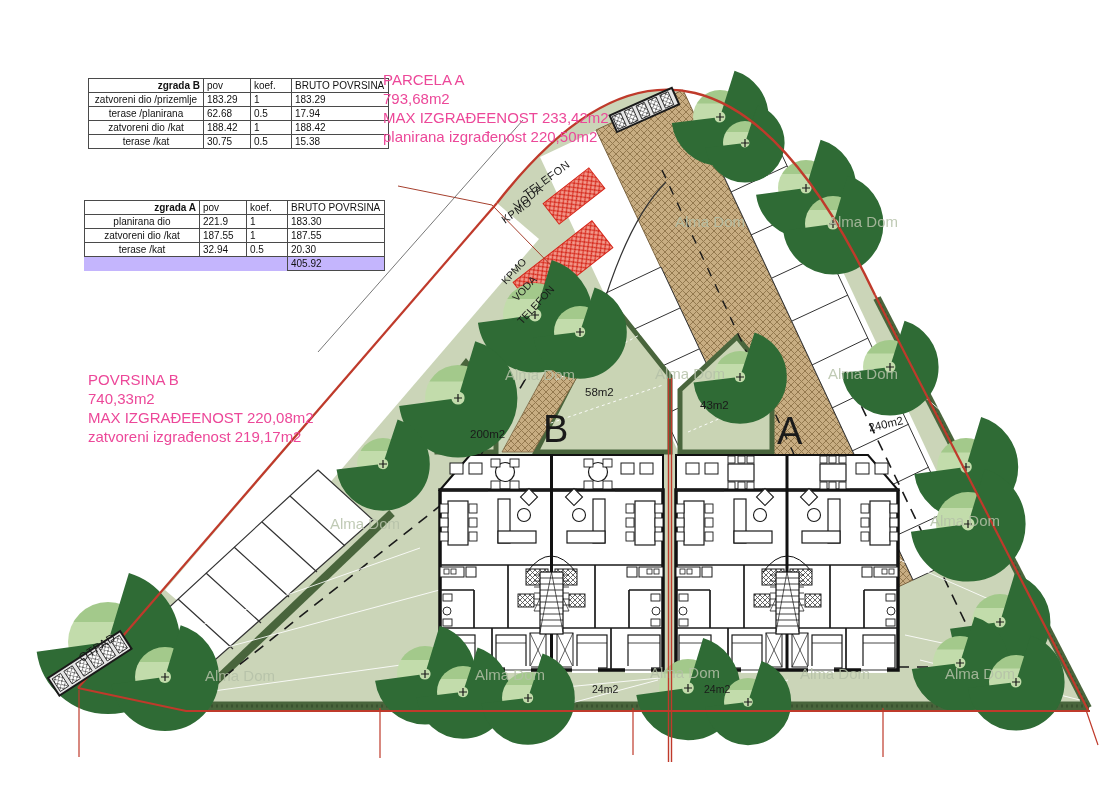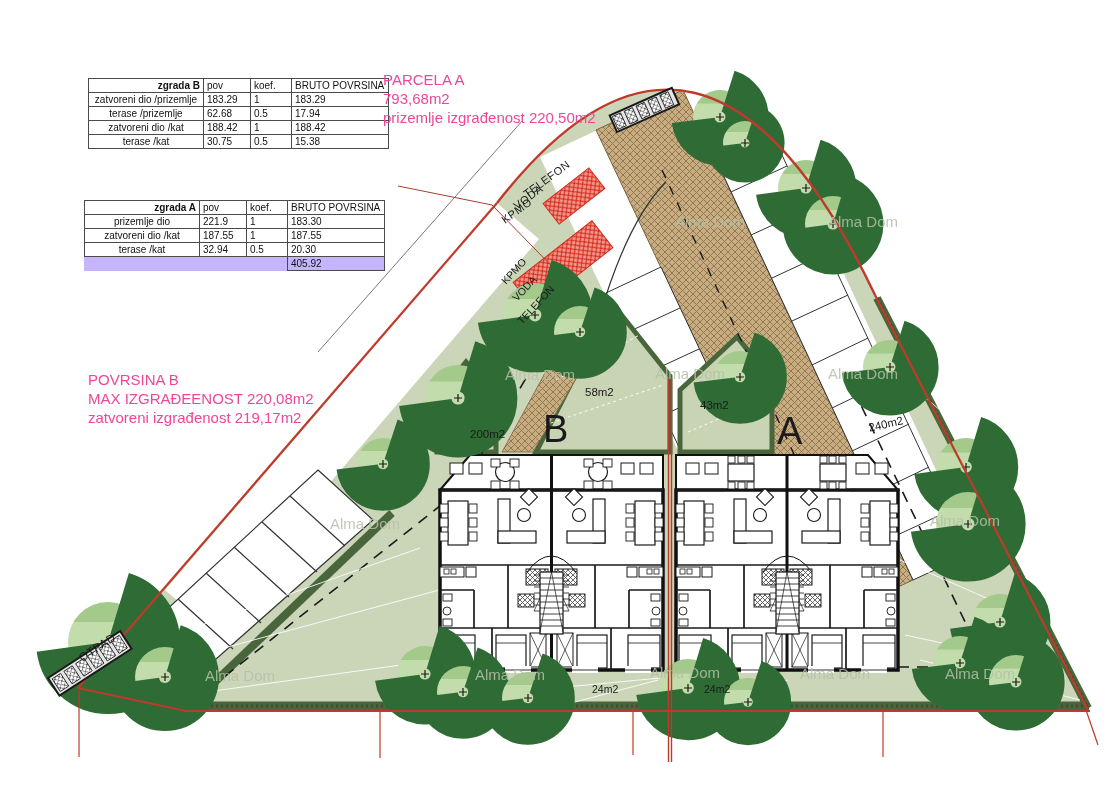--- a/index.html
+++ b/index.html
@@ -326,21 +326,21 @@
     <td class="koef">koef.</td>
     <td class="bruto">BRUTO POVRSINA</td>
   </tr>
   <tr>
     <td class="lbl">zatvoreni dio /prizemlje</td>
     <td class="pov">183.29</td>
     <td class="koef">1</td>
     <td class="bruto">183.29</td>
   </tr>
   <tr>
-    <td class="lbl">terase /prizemlje</td>
+    <td class="lbl">terase /planirana</td>
     <td class="pov">62.68</td>
     <td class="koef">0.5</td>
     <td class="bruto">17.94</td>
   </tr>
   <tr>
     <td class="lbl">zatvoreni dio /kat</td>
     <td class="pov">188.42</td>
     <td class="koef">1</td>
     <td class="bruto">188.42</td>
   </tr>
@@ -355,21 +355,21 @@
 
 <table class="tbl" id="tbl-a">
   <tbody>
       <tr>
     <td class="lbl title">zgrada A</td>
     <td class="pov">pov</td>
     <td class="koef">koef.</td>
     <td class="bruto">BRUTO POVRSINA</td>
   </tr>
   <tr>
-    <td class="lbl">prizemlje dio</td>
+    <td class="lbl">planirana dio</td>
     <td class="pov">221.9</td>
     <td class="koef">1</td>
     <td class="bruto">183.30</td>
   </tr>
   <tr>
     <td class="lbl">zatvoreni dio /kat</td>
     <td class="pov">187.55</td>
     <td class="koef">1</td>
     <td class="bruto">187.55</td>
   </tr>
@@ -384,19 +384,21 @@
         <td class="pov"></td>
         <td class="koef"></td>
     <td class="bruto">405.92</td>
   </tr>
 </tbody>
   </table>
 
 <div class="parcela" id="parcela-a">
   <div>PARCELA A</div>
   <div>793,68m2</div>
-  <div>prizemlje izgrađenost 220,50m2</div>
+  <div>MAX IZGRAĐEENOST 233,42m2</div>
+  <div>planirana izgrađenost 220,50m2</div>
 </div>
 <div class="parcela" id="parcela-b">
   <div>POVRSINA B</div>
+  <div>740,33m2</div>
   <div>MAX IZGRAĐEENOST 220,08m2</div>
   <div>zatvoreni izgrađenost 219,17m2</div>
 </div>
 
 </body></html>

